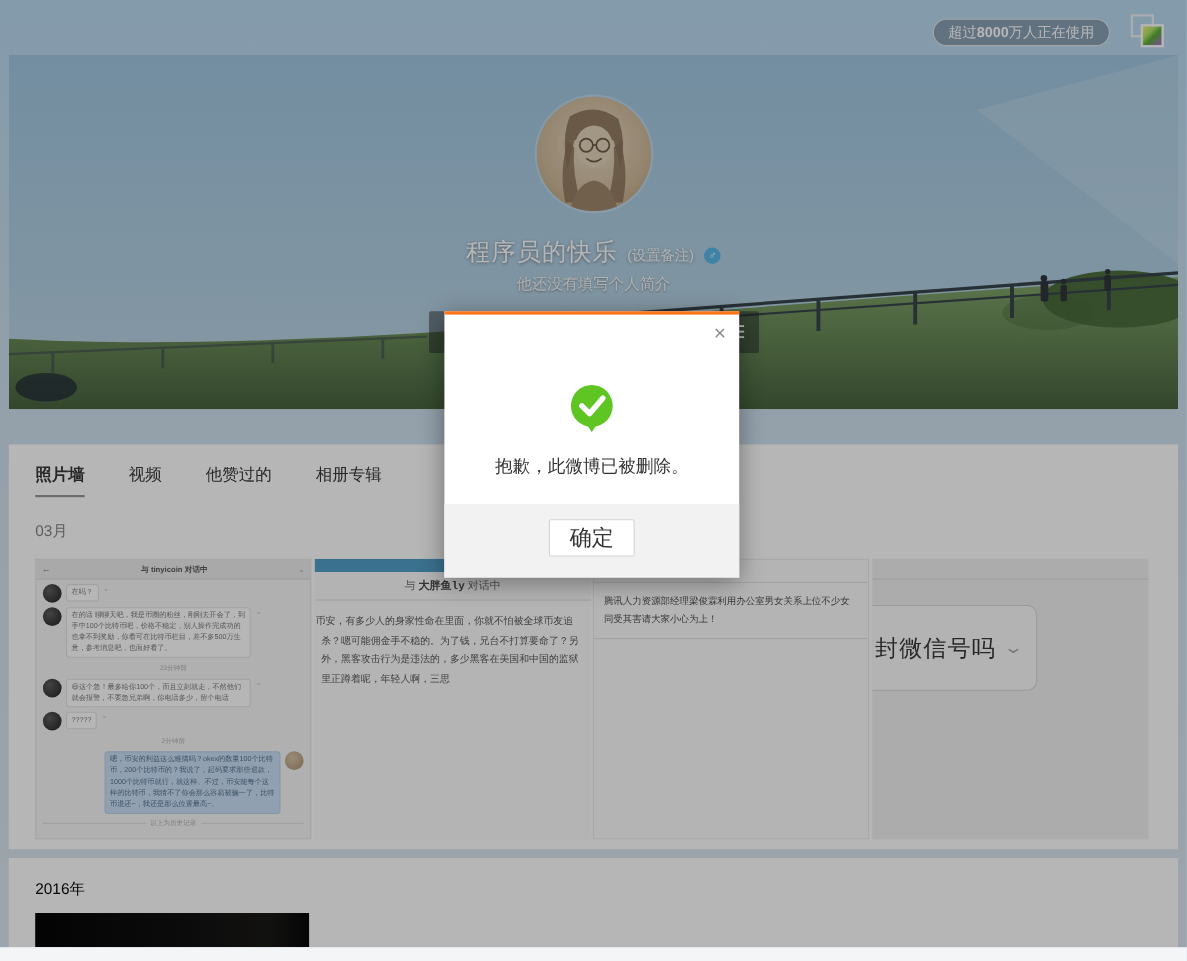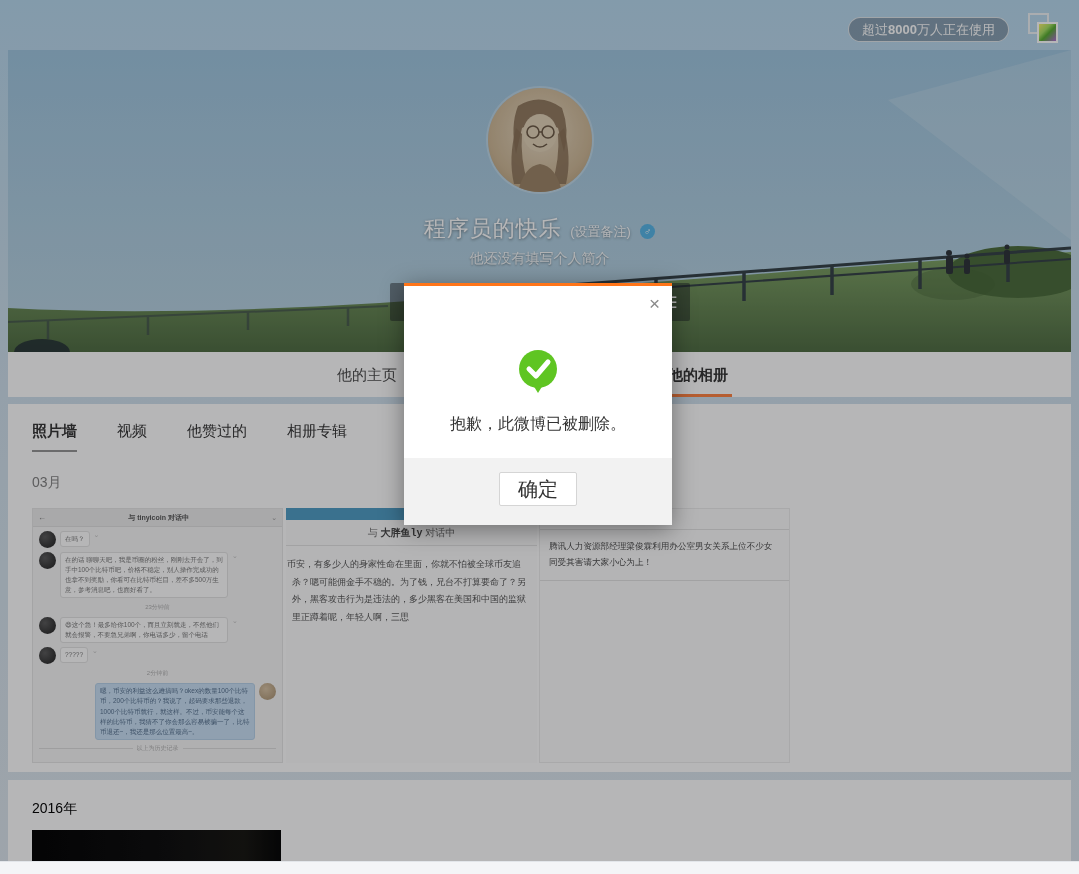--- a/index.html
+++ b/index.html
@@ -198,25 +198,20 @@
   </div>
 
   <div class="usage-badge">
     <span>超过</span><b>8000</b><span>万人正在使用</span>
   </div>
   <div class="cover-switch">
     <span class="back-sq"></span>
     <span class="front-sq"></span>
   </div>
 
-  <div class="cover-tabs">
-    <div class="ct-item ct-home">他的主页</div>
-    <div class="ct-item ct-album">他的相册</div>
-    <div class="ct-underline"></div>
-  </div>
 
   <div class="main-panel">
     <div class="album-tabs">
       <span class="album-tab active">照片墙</span>
       <span class="album-tab">视频</span>
       <span class="album-tab">他赞过的</span>
       <span class="album-tab">相册专辑</span>
     </div>
     <div class="month-label">03月</div>
 
@@ -269,20 +264,27 @@
       <div class="c2-body">币安，有多少人的身家性命在里面，你就不怕被全球币友追杀？嗯可能佣金手不稳的。为了钱，兄台不打算要命了？另外，黑客攻击行为是违法的，多少黑客在美国和中国的监狱里正蹲着呢，年轻人啊，三思</div>
     </div>
 
     <div class="photo photo-3">
       <div class="c3-dash">-</div>
       <div class="c3-div"></div>
       <div class="c3-text">腾讯人力资源部经理梁俊霖利用办公室男女关系上位不少女同受其害请大家小心为上！</div>
       <div class="c3-div"></div>
     </div>
 
+    <div class="photo photo-4">
+      <div class="c4-topline"></div>
+      <div class="c4-bubble">
+        <span class="c4-text">封微信号吗</span>
+        <span class="c4-caret">⌄</span>
+      </div>
+    </div>
   </div>
 
   <div class="year-panel">
     <div class="year-label">2016年</div>
     <div class="black-thumb"></div>
   </div>
 
   <div class="dim"></div>
   <div class="bottom-strip"></div>
 

